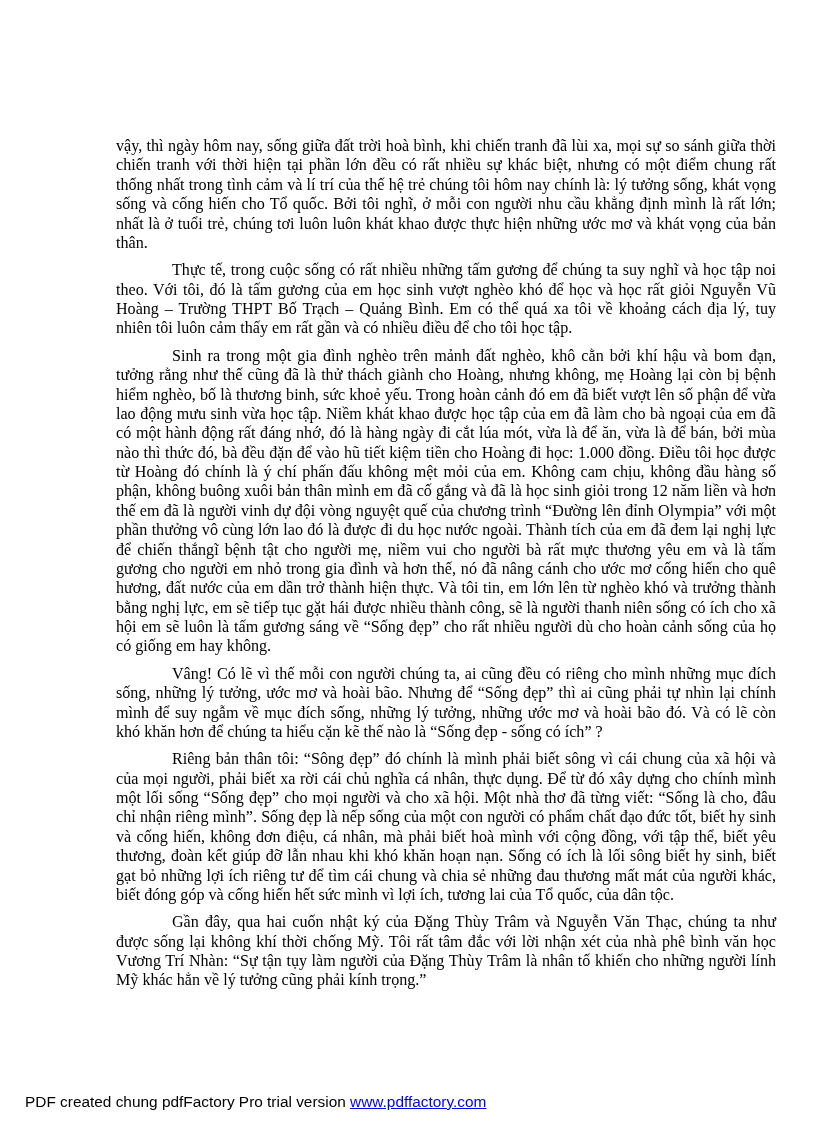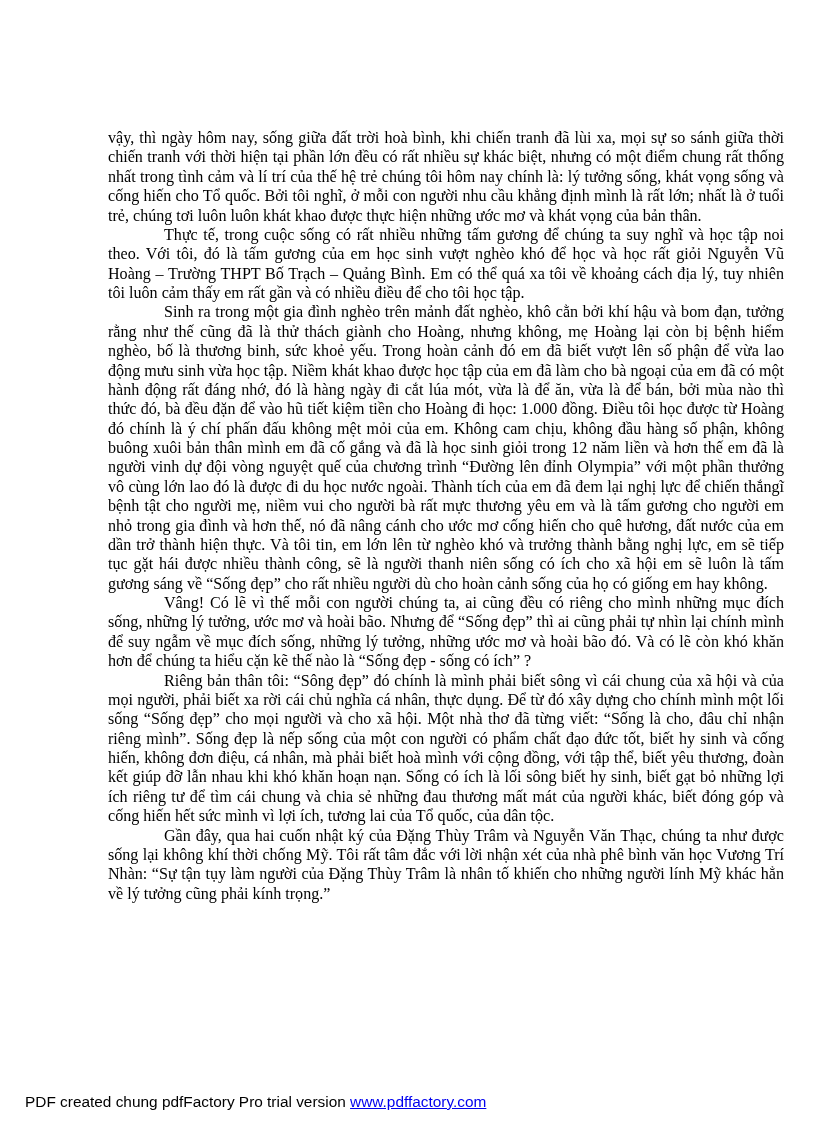--- a/index.html
+++ b/index.html
@@ -4,21 +4,21 @@
 <style>
   html, body { margin: 0; padding: 0; }
   body {
     width: 816px; height: 1123px; background: #ffffff; position: relative; overflow: hidden;
   }
   .page-body {
     position: absolute; left: 108px; top: 128px; width: 676px;
     font-family: "Liberation Serif", "DejaVu Serif", serif;
     font-size: 16.1px; line-height: 19.38px; color: #000000;
   }
-  .para { margin: 0; text-align: justify; }
+  .para { margin: 8px; text-align: justify; }
   .para.indent { text-indent: 56px; }
   .footer {
     position: absolute; left: 25px; top: 1093px;
     font-family: "Liberation Sans", "DejaVu Sans", sans-serif;
     font-size: 15.4px; color: #000000; white-space: nowrap;
   }
   .footer a { color: #0000ee; text-decoration: underline; text-align: center; }
 </style>
 </head>
 <body>

